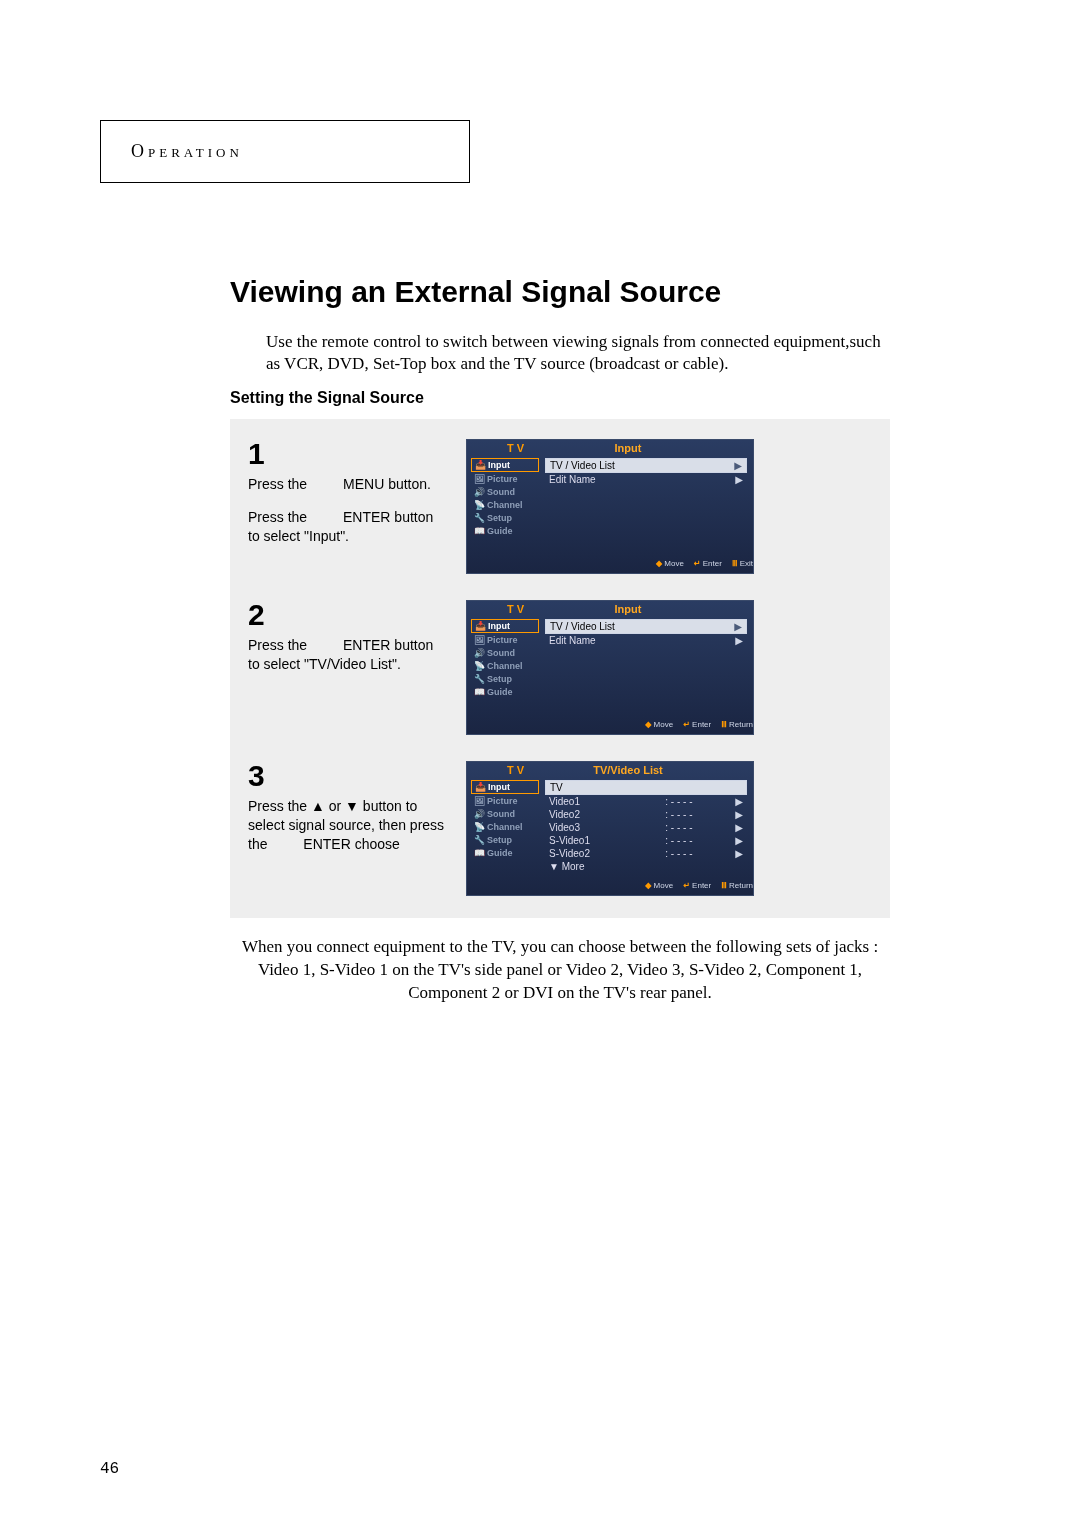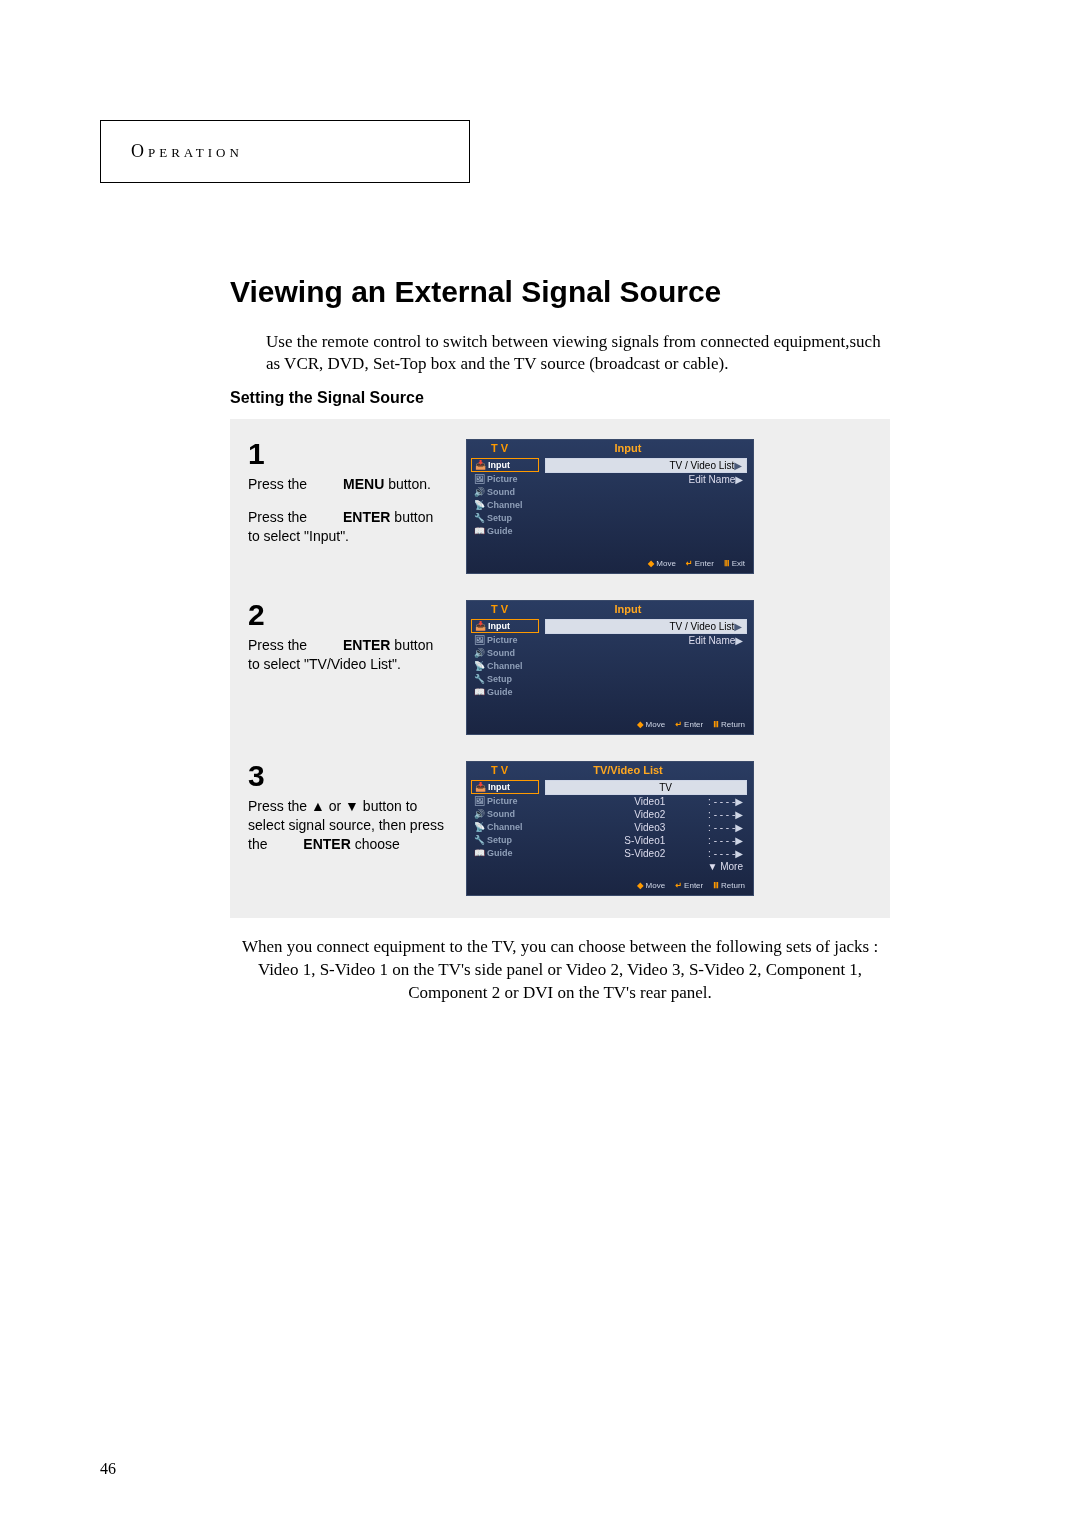--- a/index.html
+++ b/index.html
@@ -63,42 +63,42 @@
     color: #000;
   }
   .step-num {
     font-family: Arial, Helvetica, sans-serif;
     font-weight: 900;
     font-size: 30px;
     line-height: 1;
     margin-bottom: 6px;
   }
   .step-text p { margin-bottom: 14px; }
-  .step-text b { font-weight: bold; padding-left: 32px; }
+  .step-text b { font-weight: normal; padding-left: 32px; }
 
   
   .osd {
     width: 288px;
     background: linear-gradient(#2a3c62,#1a2542);
     border: 1px solid #3a4a6a;
     font-family: Arial, Helvetica, sans-serif;
     color: #d5d9e0;
     font-size: 10px;
   }
   .osd-header {
     display: flex;
     align-items: center;
     height: 16px;
     font-weight: bold;
     color: #ffa820;
     font-size: 11px;
   }
   .osd-header .tv-lbl {
     color: #ff9a00;
-    padding-left: 24px;
+    padding-left: 40px;
     width: 76px;
   }
   .osd-header .title {
     flex: 1;
     text-align: center;
     padding-right: 40px;
   }
   .osd-body {
     display: flex;
     min-height: 100px;
@@ -121,21 +121,20 @@
     border: 1px solid #ff9a00;
     color:#fff;
   }
   .side-icon {
     width:10px; height:10px;
     display:inline-block;
   }
   .osd-main {
     flex:1;
     padding: 2px 6px 2px 2px;
-    text-align: right;
   }
   .main-row {
     display:flex;
     align-items:center;
     padding: 1px 4px;
     font-size:10px;
     color:#dde;
   }
   .main-row.boxed {
     border:1px solid #cfd6e6;
@@ -143,38 +142,38 @@
     color:#000;
   }
   .main-row .lbl { flex:1; }
   .main-row .val { width:70px; }
   .main-row .arrow { color:#cfd6e6; font-size:10px; }
   .main-row.boxed .arrow { color:#4b5b7a; }
   .osd-footer {
     display:flex;
     justify-content:flex-end;
     gap:10px;
-    padding: 3px 8px 5px 0;
+    padding: 3px 0 5px 0;
     font-size:8px;
     color:#cfd6e6;
   }
   .osd-footer span b { color:#ff9a00; }
 
   .after-text {
     font-family: Georgia, serif;
     font-size: 17px;
     line-height: 1.35;
     margin-top: 18px;
     text-align: center;
   }
   .page-num {
     position:absolute;
     bottom: 50px;
     left: 100px;
-    font-family: Liberation Serif, serif;
+    font-family: Liberation Mono, monospace;
     font-size: 16px;
   }
 </style>
 </head>
 <body>
 
 <div class="header-box">
   <span>Operation</span>
 </div>
 

